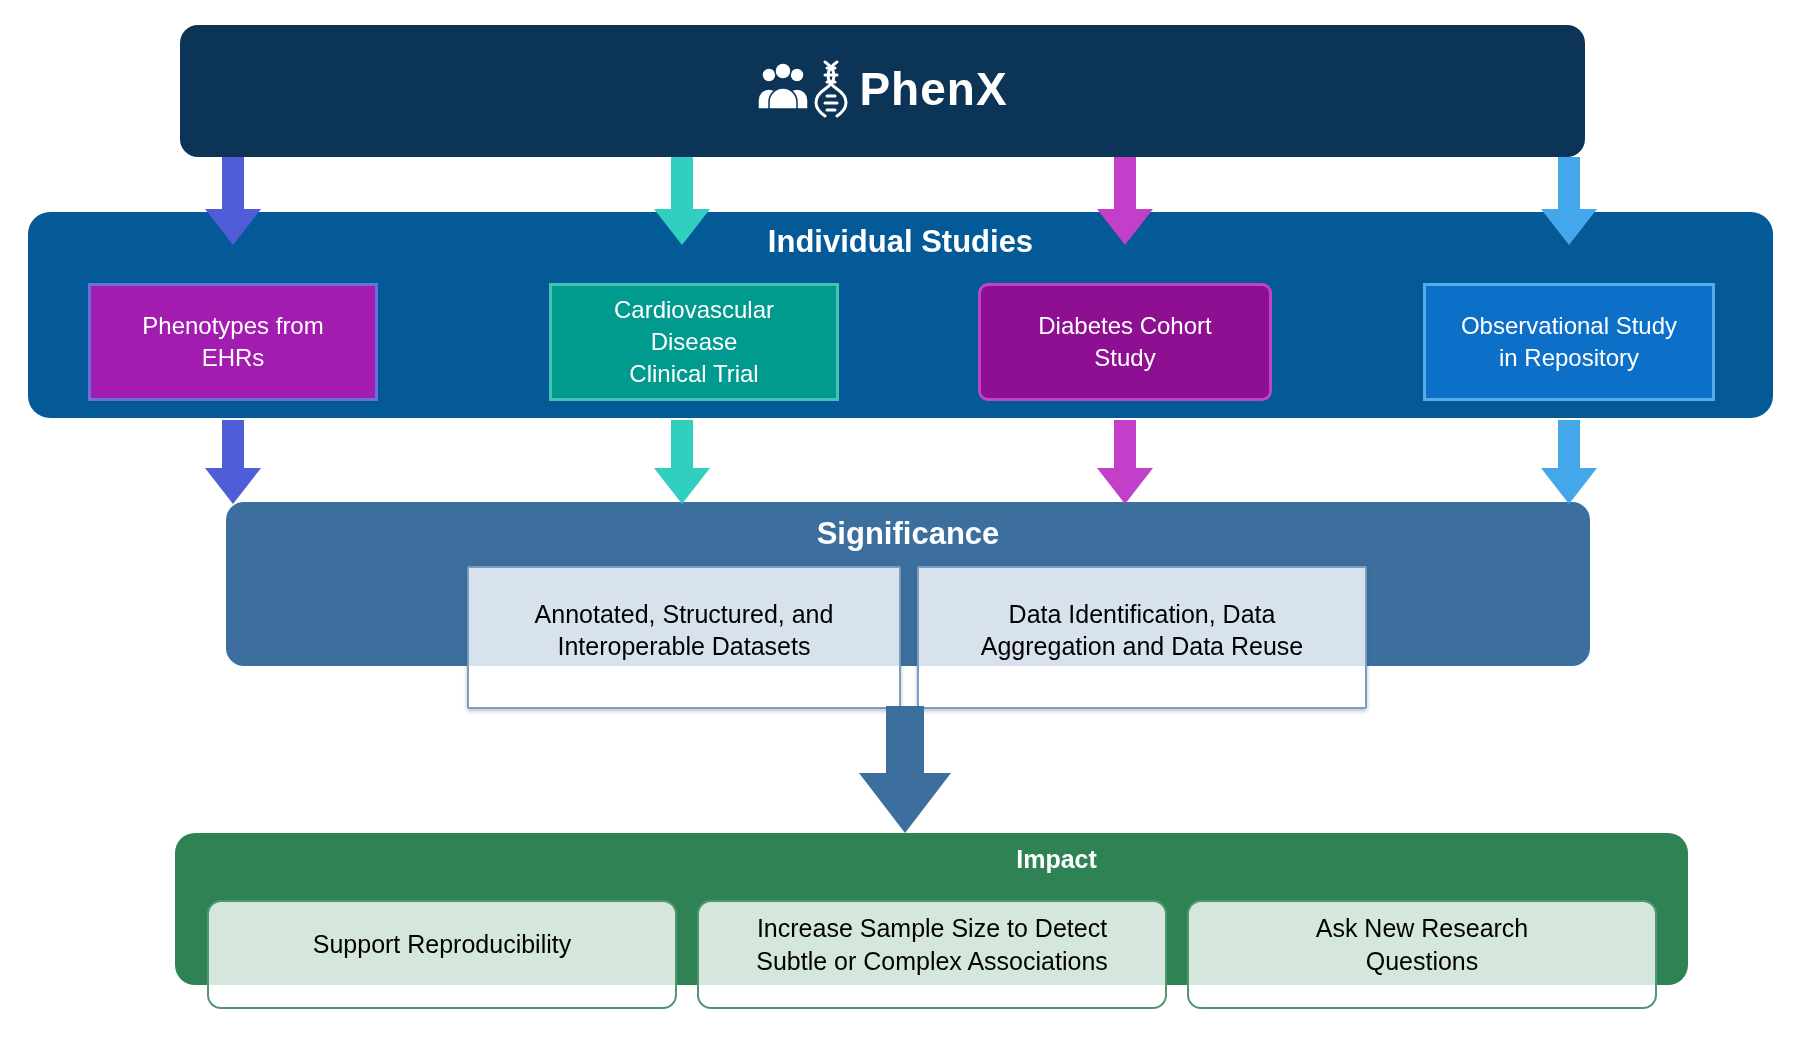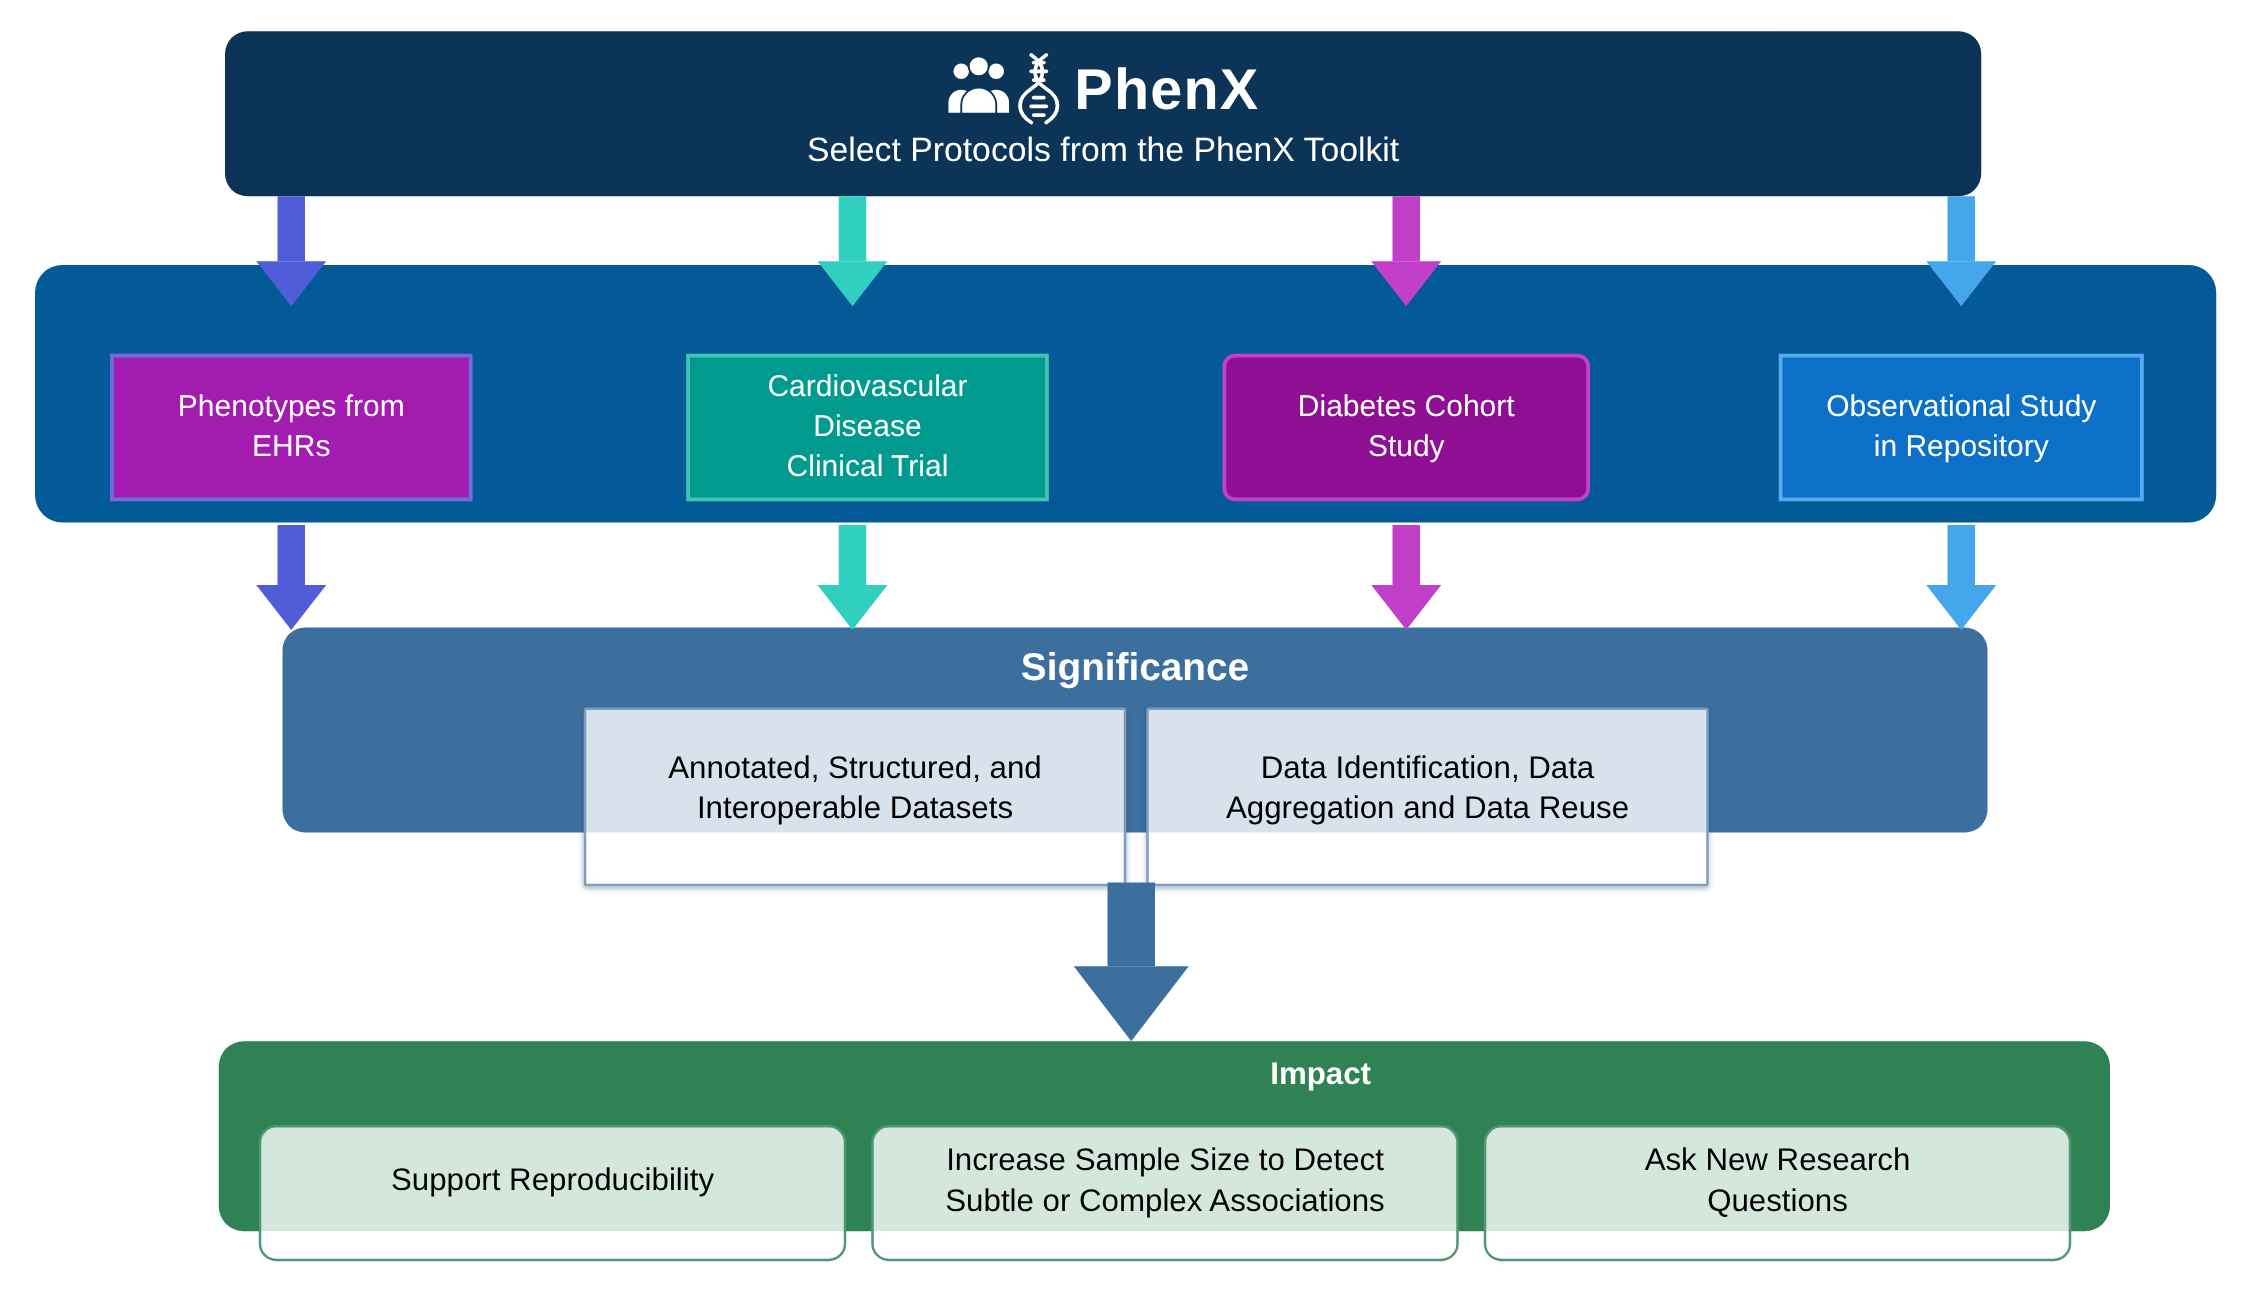--- a/index.html
+++ b/index.html
@@ -83,41 +83,41 @@
             <line x1="68" y1="15" x2="80" y2="15"></line>
             <line x1="70" y1="22" x2="78" y2="22"></line>
             <line x1="70" y1="36" x2="78" y2="36"></line>
             <line x1="68" y1="43" x2="80" y2="43"></line>
             <line x1="70" y1="50" x2="78" y2="50"></line>
           </g>
         </svg>
       </span>
       <span class="logo-text">PhenX</span>
     </div>
-    <div class="header-sub">Select Protocols from the PhenX Toolkit</div>
   </div>
 
   <div class="arrow r1 ax1" style="--ac: #4F5ED8;">
       <div class="shaft"></div>
       <div class="head"></div>
     </div>
   <div class="arrow r1 ax2" style="--ac: #30CFC0;">
       <div class="shaft"></div>
       <div class="head"></div>
     </div>
   <div class="arrow r1 ax3" style="--ac: #C13FC9;">
       <div class="shaft"></div>
       <div class="head"></div>
     </div>
   <div class="arrow r1 ax4" style="--ac: #44A7EC;">
       <div class="shaft"></div>
       <div class="head"></div>
     </div>
 
   <div class="studies" style="background: rgb(4, 90, 151);"></div>
+  <div class="studies-title" style="position:absolute;left:28px;top:224px;width:1745px;text-align:center;color:#fff;font-size:31px;font-weight:bold;z-index:2;">Individual Studies</div>
 
   <div class="studybox sb1" style="background: #a21caf; border-color: rgb(106, 111, 217);">
     <div class="lbl">Phenotypes from
 EHRs</div>
   </div>
   <div class="studybox sb2" style="background: rgb(0, 155, 142); border-color: rgb(69, 193, 181); margin-left: 12px;">
     <div class="lbl">Cardiovascular
 Disease
 Clinical Trial</div>
   </div>

